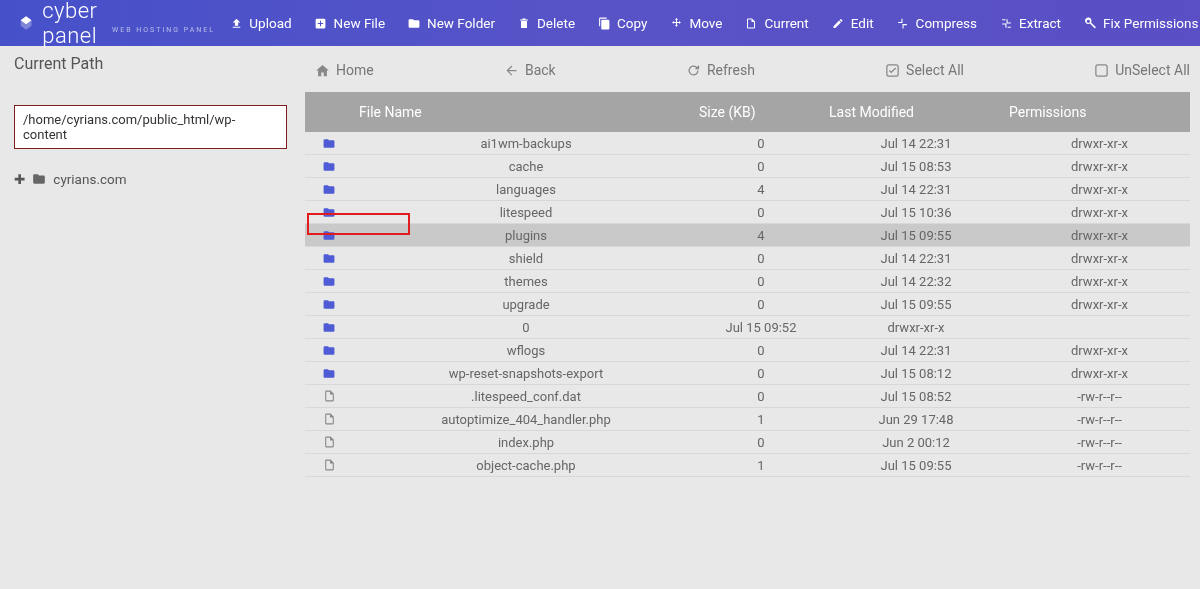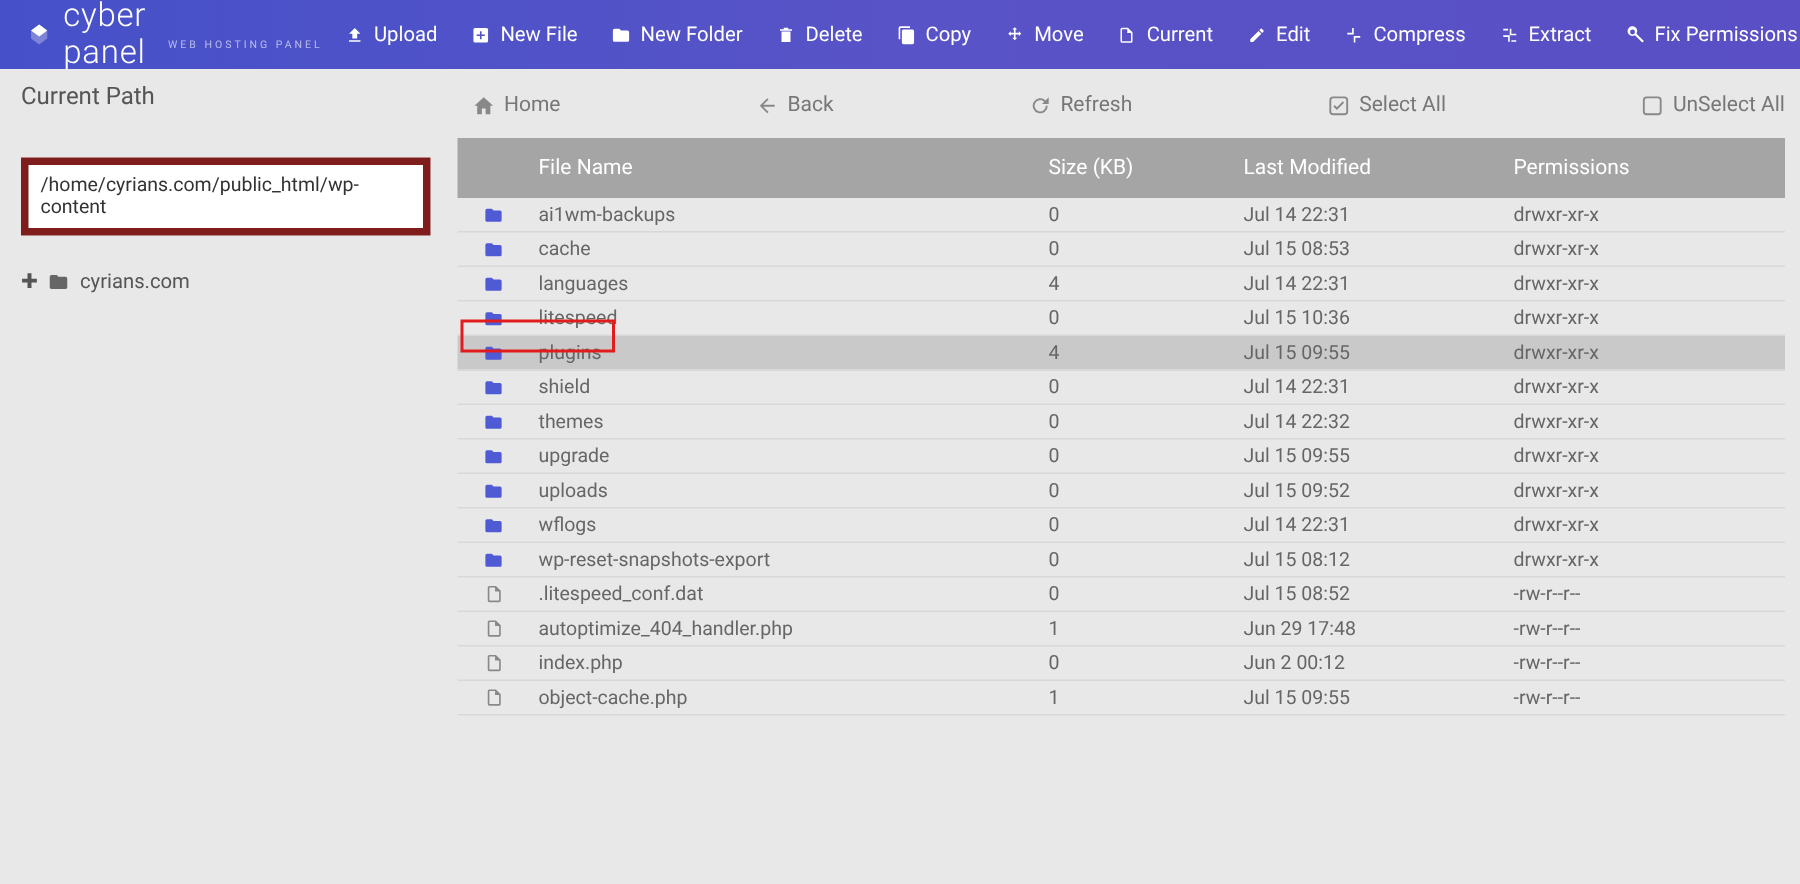--- a/index.html
+++ b/index.html
@@ -8,30 +8,30 @@
     .logo-wrap { display:flex; align-items:center; gap:8px; }
     .logo-text { color:#fff; font-size:22px; font-weight:300; letter-spacing:0.5px; }
     .logo-tag { color:rgba(255,255,255,0.6); font-size:7px; letter-spacing:2px; text-transform:uppercase; margin-left:30px; margin-top:-4px; position:absolute; top:30px; left:82px;}
     .top-actions-offset { margin-left:120px; display:flex; gap:22px;}
     .ta { color:#fff; font-size:13.5px; display:flex; align-items:center; gap:6px; cursor:pointer; white-space:nowrap;}
     .ta .ico { width:14px; height:14px; display:inline-flex; align-items:center; justify-content:center;}
     svg { display:block; }
     .content { display:flex; height:calc(100% - 46px); }
     .left { width:295px; padding:8px 8px 8px 14px; }
     .cp-title { color:#555; font-size:16px; margin-bottom:14px; }
-    .path-box { background:#fff; padding:6px 8px; font-size:13px; color:#333; border:5px solid #7f1d1d;margin-top:32px; }
+    .path-box { background:#fff; padding:6px 8px; font-size:13px; color:#333; border:1px solid #7f1d1d;margin-top:32px; }
     .tree { margin-top:22px; display:flex; align-items:center; gap:6px; font-size:13.5px; color:#555;}
     .right { flex:1; padding:16px 10px 10px 10px; }
     .nav-row { display:flex; gap:20px; align-items:center; padding-left:10px; margin-bottom:14px;justify-content:space-between;}
     .nav-item { display:flex; align-items:center; gap:6px; color:#777; font-size:14px; cursor:pointer;}
     .nav-item .nico { color:#999; }
     .table-wrap { }
     .th-row { height:40px; background:#a5a5a5; display:grid; grid-template-columns: 48px 340px 130px 180px 1fr; align-items:center; font-size:14px; color:#fff; }
     .th-row > div { padding-left:6px; }
-    .row { height:23px; display:grid; grid-template-columns: 48px 340px 130px 180px 1fr; align-items:center; font-size:13px; color:#666; border-bottom:1px solid #d8d8d8; }
+    .row { height:23px; display:grid; grid-template-columns: 48px 340px 130px 180px 1fr; align-items:center; font-size:13px; color:#666; border-bottom:1px solid #d8d8d8;text-align:center; }
     .row.highlight { background:#c9c9c9; }
     .row .cell-icon { display:flex; justify-content:center; }
     .row .cell { padding-left:6px; }
     .folder-ico { fill:#4f5bd5; }
     .file-ico { fill:#888; }
     .red-box { border:2px solid #e21c1c; position:absolute; pointer-events:none; }
   </style>
 </head>
 <body>
 
@@ -290,21 +290,20 @@
             <div class="cell">0</div>
             <div class="cell">Jul 15 09:55</div>
             <div class="cell">drwxr-xr-x</div>
           </div>
           <div class="row">
             <div class="cell-icon">
               <svg width="16" height="13" viewBox="0 0 24 24">
                 <path class="folder-ico" d="M10 4H4a2 2 0 0 0-2 2v12a2 2 0 0 0 2 2h16a2 2 0 0 0 2-2V8a2 2 0 0 0-2-2h-8l-2-2z"></path>
               </svg>
             </div>
-            <div class="cell">uploads</div>
             <div class="cell">0</div>
             <div class="cell">Jul 15 09:52</div>
             <div class="cell">drwxr-xr-x</div>
           </div>
           <div class="row">
             <div class="cell-icon">
               <svg width="16" height="13" viewBox="0 0 24 24">
                 <path class="folder-ico" d="M10 4H4a2 2 0 0 0-2 2v12a2 2 0 0 0 2 2h16a2 2 0 0 0 2-2V8a2 2 0 0 0-2-2h-8l-2-2z"></path>
               </svg>
             </div>

